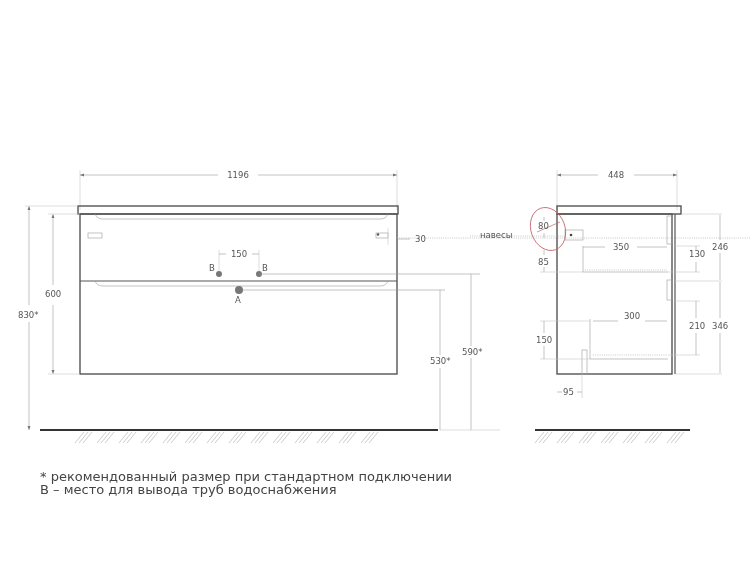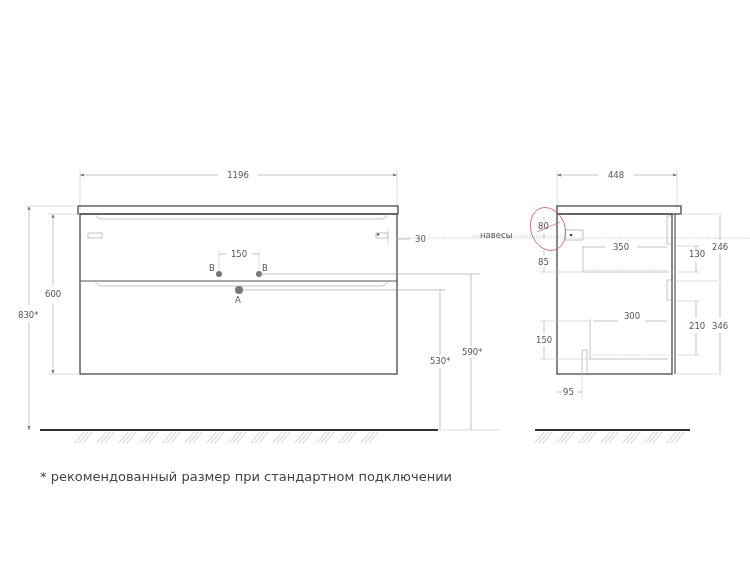--- a/index.html
+++ b/index.html
@@ -242,13 +242,14 @@
         <line x1="653" y1="443" x2="662" y2="432"></line>
       <line x1="667" y1="443" x2="676" y2="432"></line>
         <line x1="671" y1="443" x2="680" y2="432"></line>
         <line x1="675" y1="443" x2="684" y2="432"></line>
     </g>
   </g>
 </svg>
 
 <div class="notes">
   <div>* рекомендованный размер при стандартном подключении</div>
+  <div>В – место для вывода труб водоснабжения</div>
 </div>
 
 </body></html>

